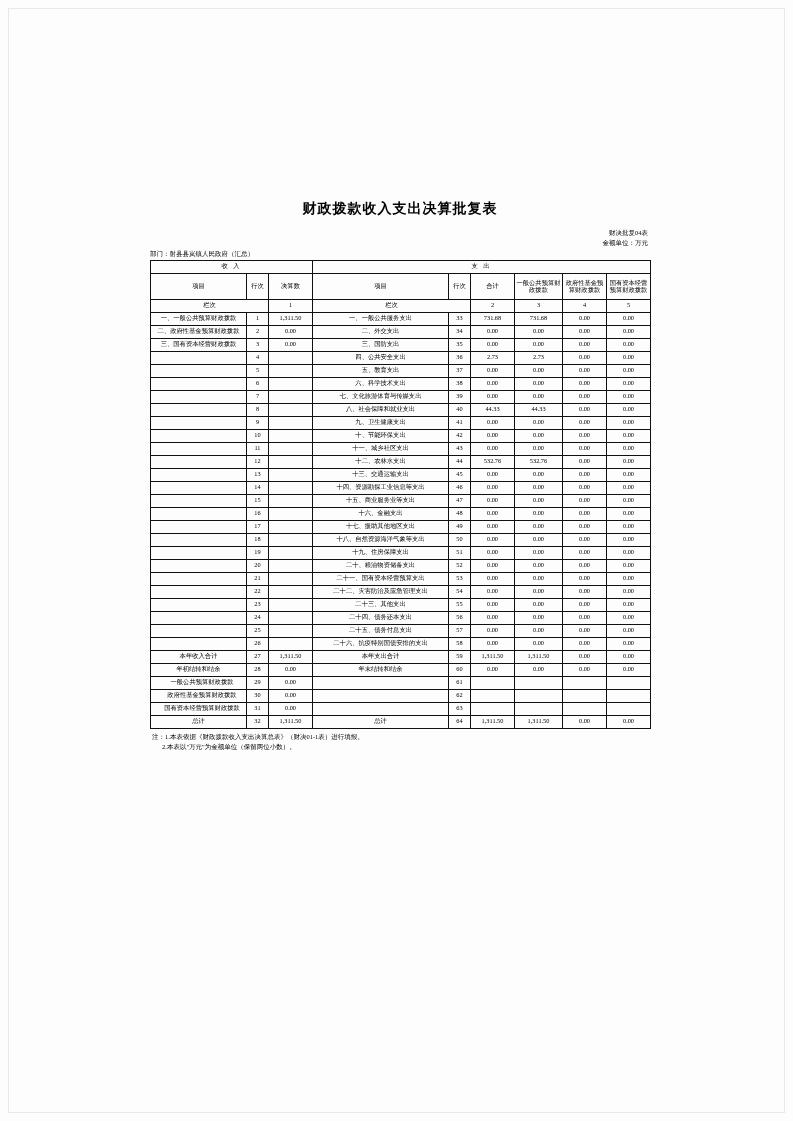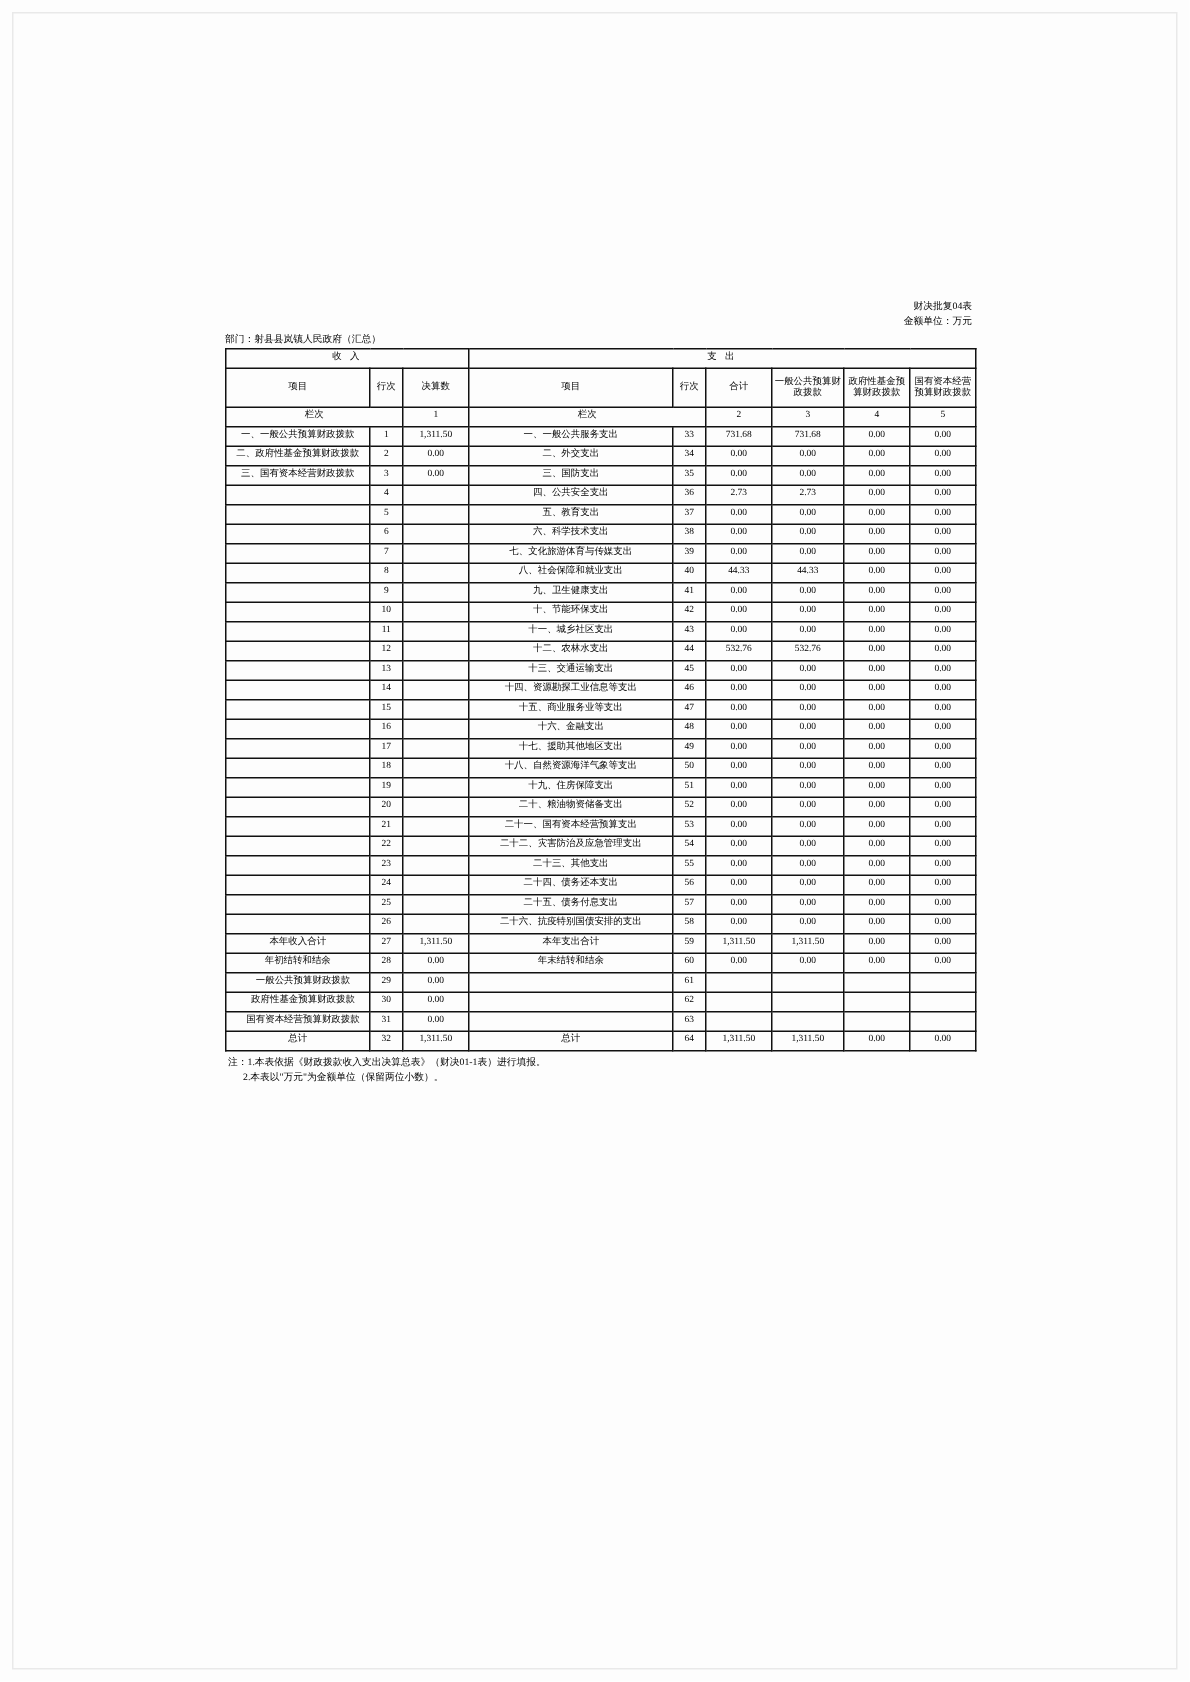--- a/index.html
+++ b/index.html
@@ -86,20 +86,21 @@
   col.c9{width:44px}
 </style>
 </head>
 <body>
 
 <div class="page">
   <div class="scan-edge"></div>
 
   <div class="doc">
 
+    <div class="title">财政拨款收入支出决算批复表</div>
 
     <div class="meta-right">
       <div>财决批复04表</div>
       <div>金额单位：万元</div>
     </div>
 
     <div class="meta-left">部门：射县县岚镇人民政府（汇总）</div>
 
     <table class="main">
       <colgroup>

